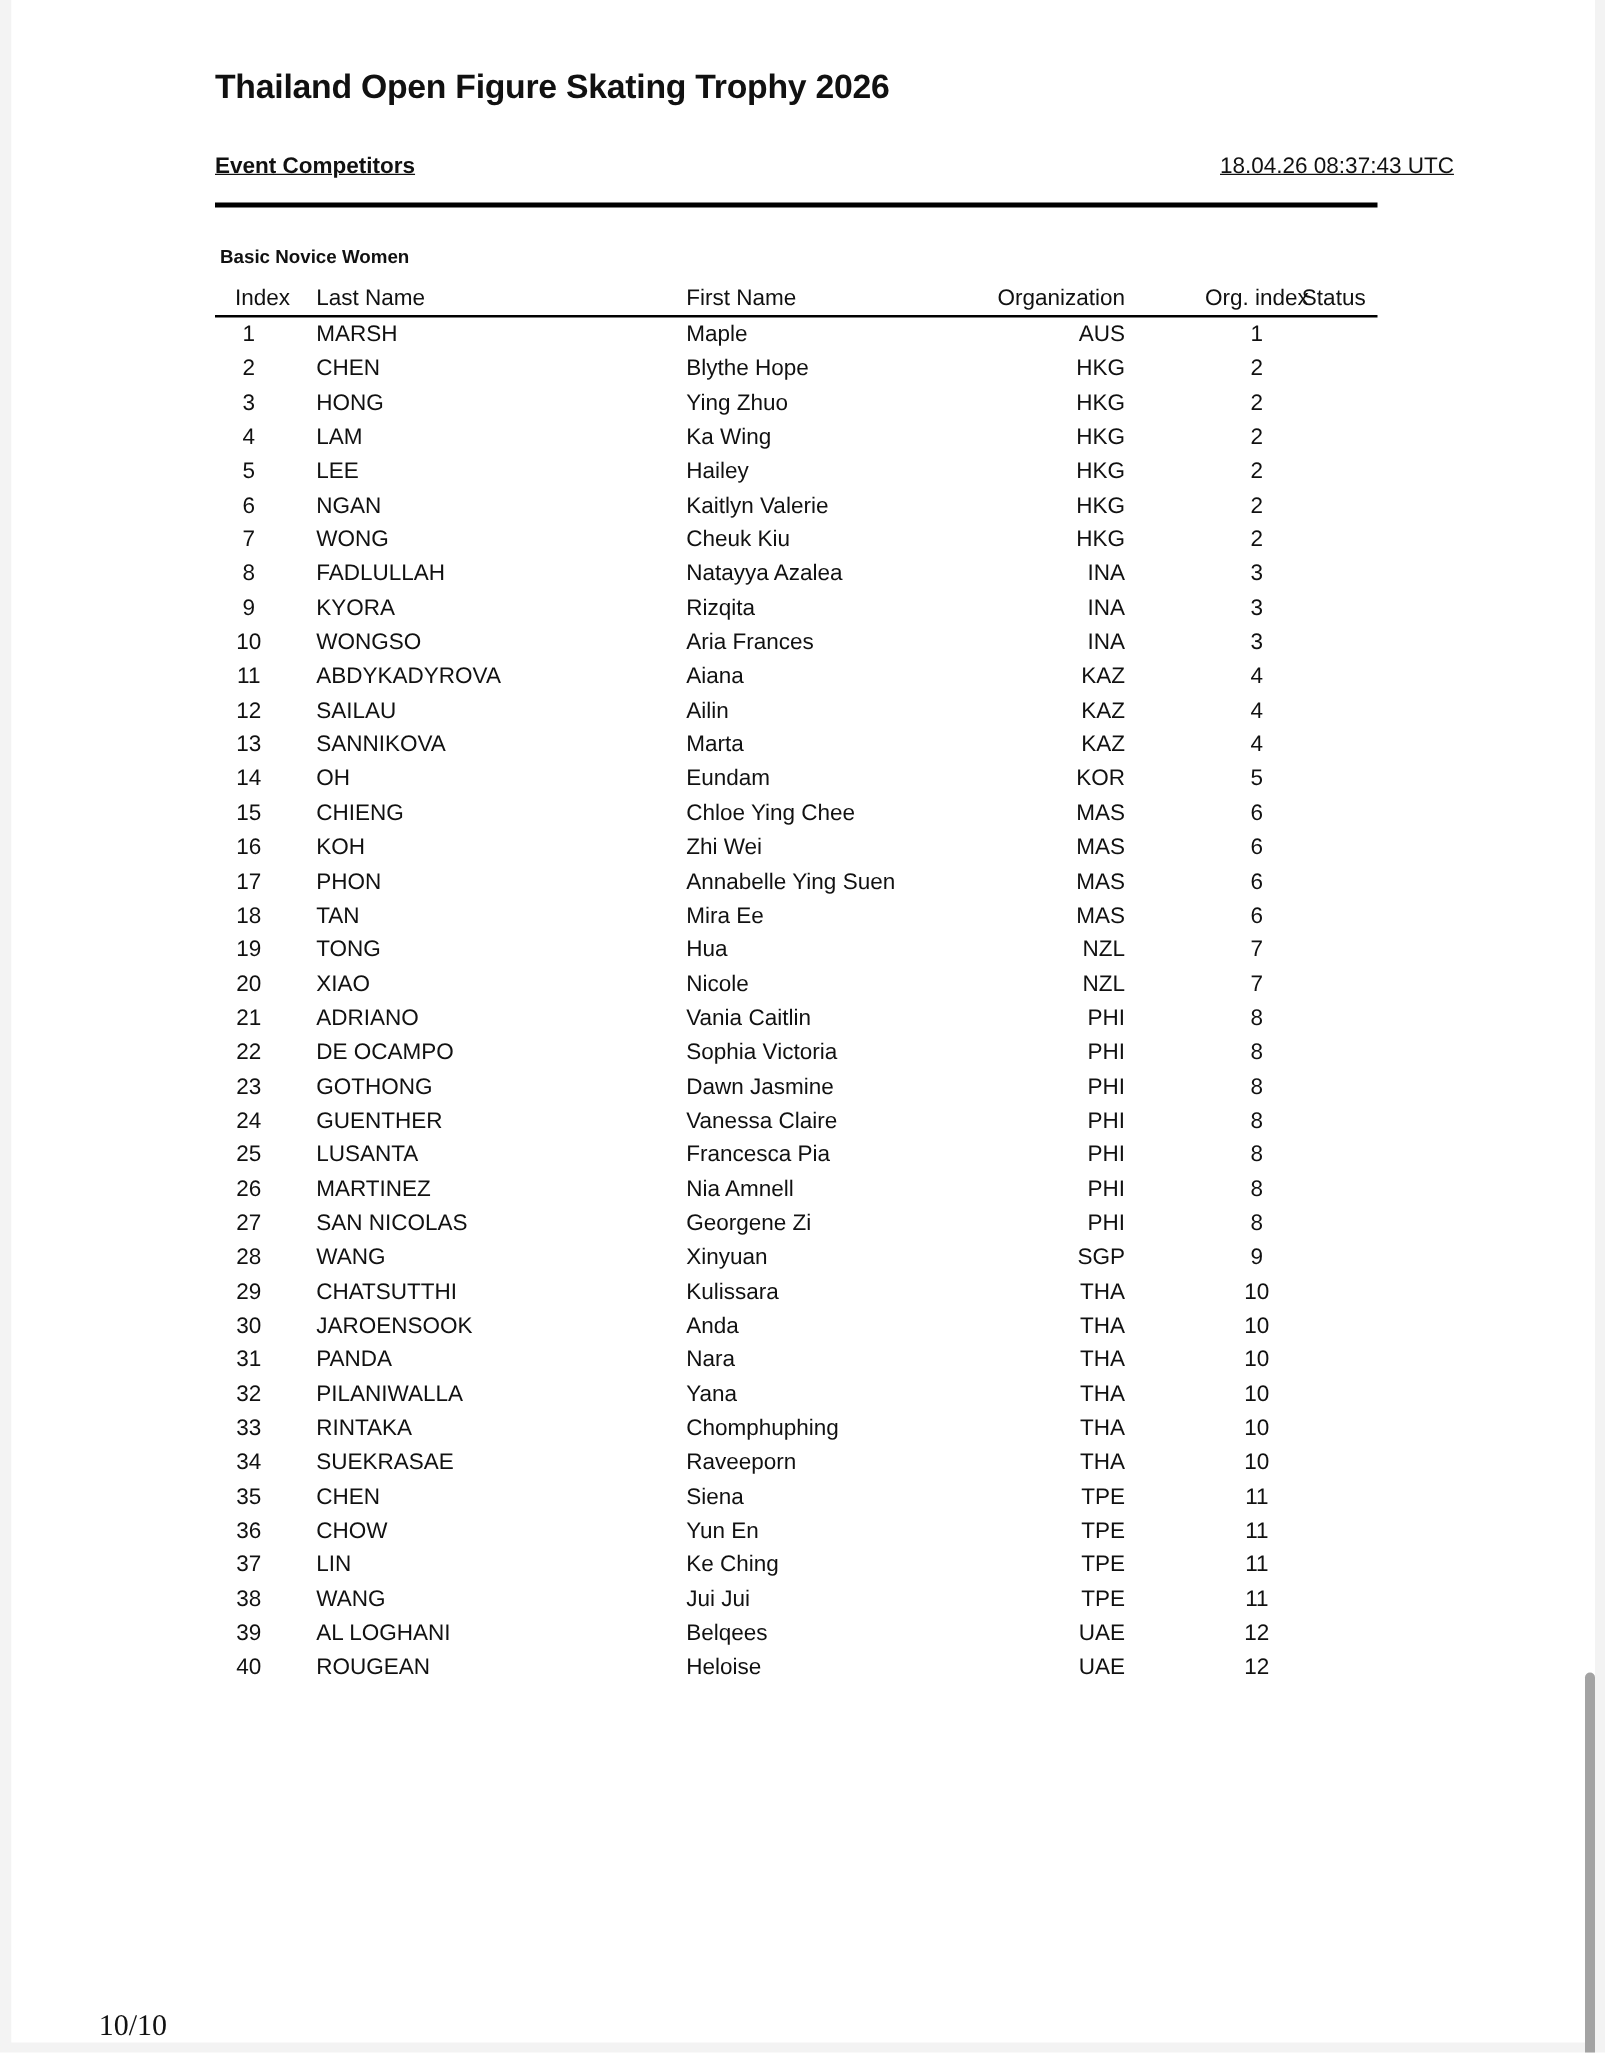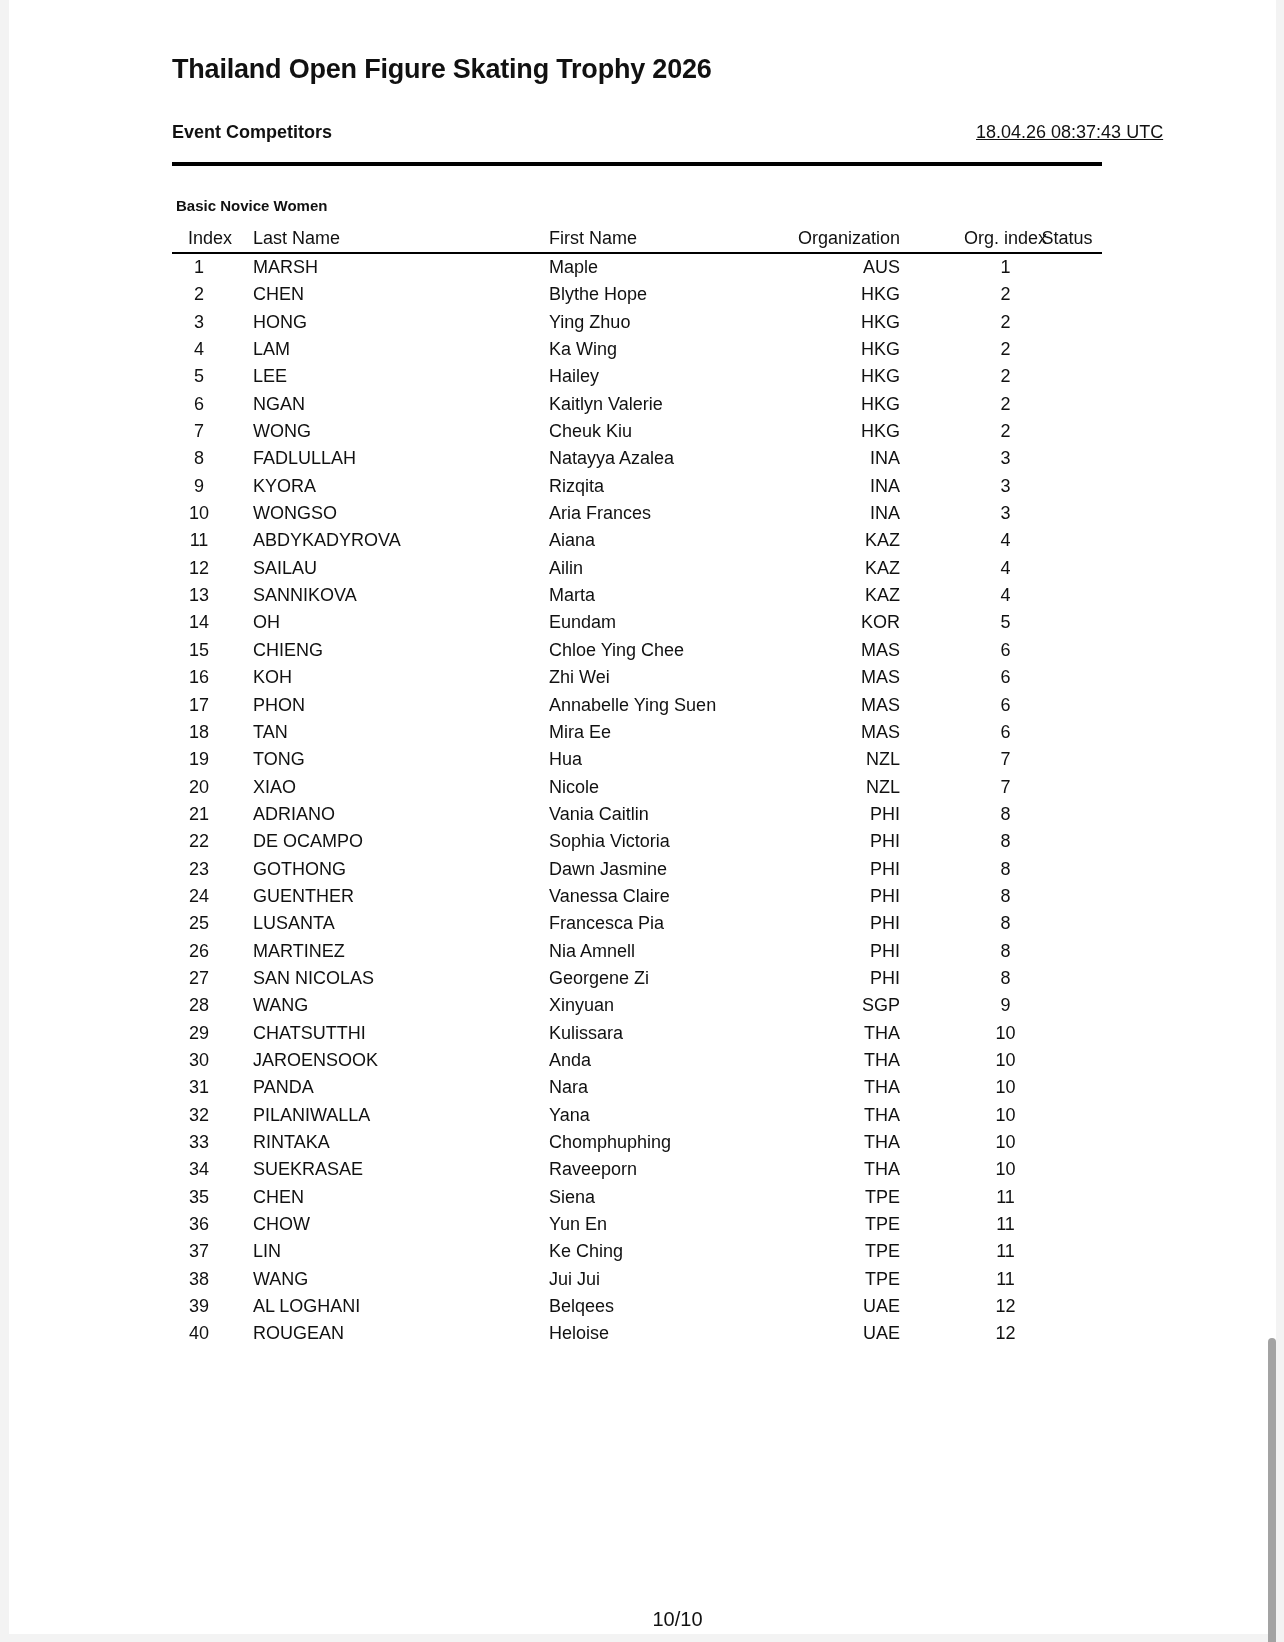--- a/index.html
+++ b/index.html
@@ -14,21 +14,21 @@
     position: absolute; left: 9px; top: 0; width: 1267px; height: 1634px;
     background: #ffffff;
   }
   .title {
     position: absolute; left: 163px; top: 54px;
     font-size: 27px; font-weight: bold; letter-spacing: -0.2px;
     white-space: nowrap;
   }
   .subtitle {
     position: absolute; left: 163px; top: 122px;
-    font-size: 18px; font-weight: bold; white-space: nowrap;
+    font-size: 18px; font-weight: bold; white-space: nowrap; text-decoration: underline;
   }
   .timestamp {
     position: absolute; left: 967px; top: 122px;
     font-size: 18px; white-space: nowrap; text-decoration: underline;
   }
   .thick-rule {
     position: absolute; left: 163px; top: 162px; width: 930px; height: 4px;
     background: #000;
   }
   .section-title {
@@ -50,21 +50,21 @@
   .thead .c-index { text-align: right; width: 60px; }
   .rows {
     position: absolute; left: 163px; top: 254px; width: 930px;
   }
   .row {
     position: relative; height: 27.35px; font-size: 18px; line-height: 27px;
   }
   .row .c-index { width: 54px; text-align: center; }
   .page-number {
     position: absolute; left: 0; width: 1267px; top: 1608px;
-    text-align: center; font-size: 20px; padding-left: 70px; box-sizing: border-box;
+    font-size: 24px; padding-left: 70px; box-sizing: border-box; font-family: Liberation Serif, serif;
   }
   .scrollbar-track {
     position: absolute; right: 4px; top: 0; width: 12px; height: 1642px;
   }
   .scrollbar-thumb {
     position: absolute; right: 8px; top: 1338px; width: 8px; height: 304px;
     background: #a3a3a3; border-radius: 4px 4px 0 0;
   }
 </style>
 </head>

